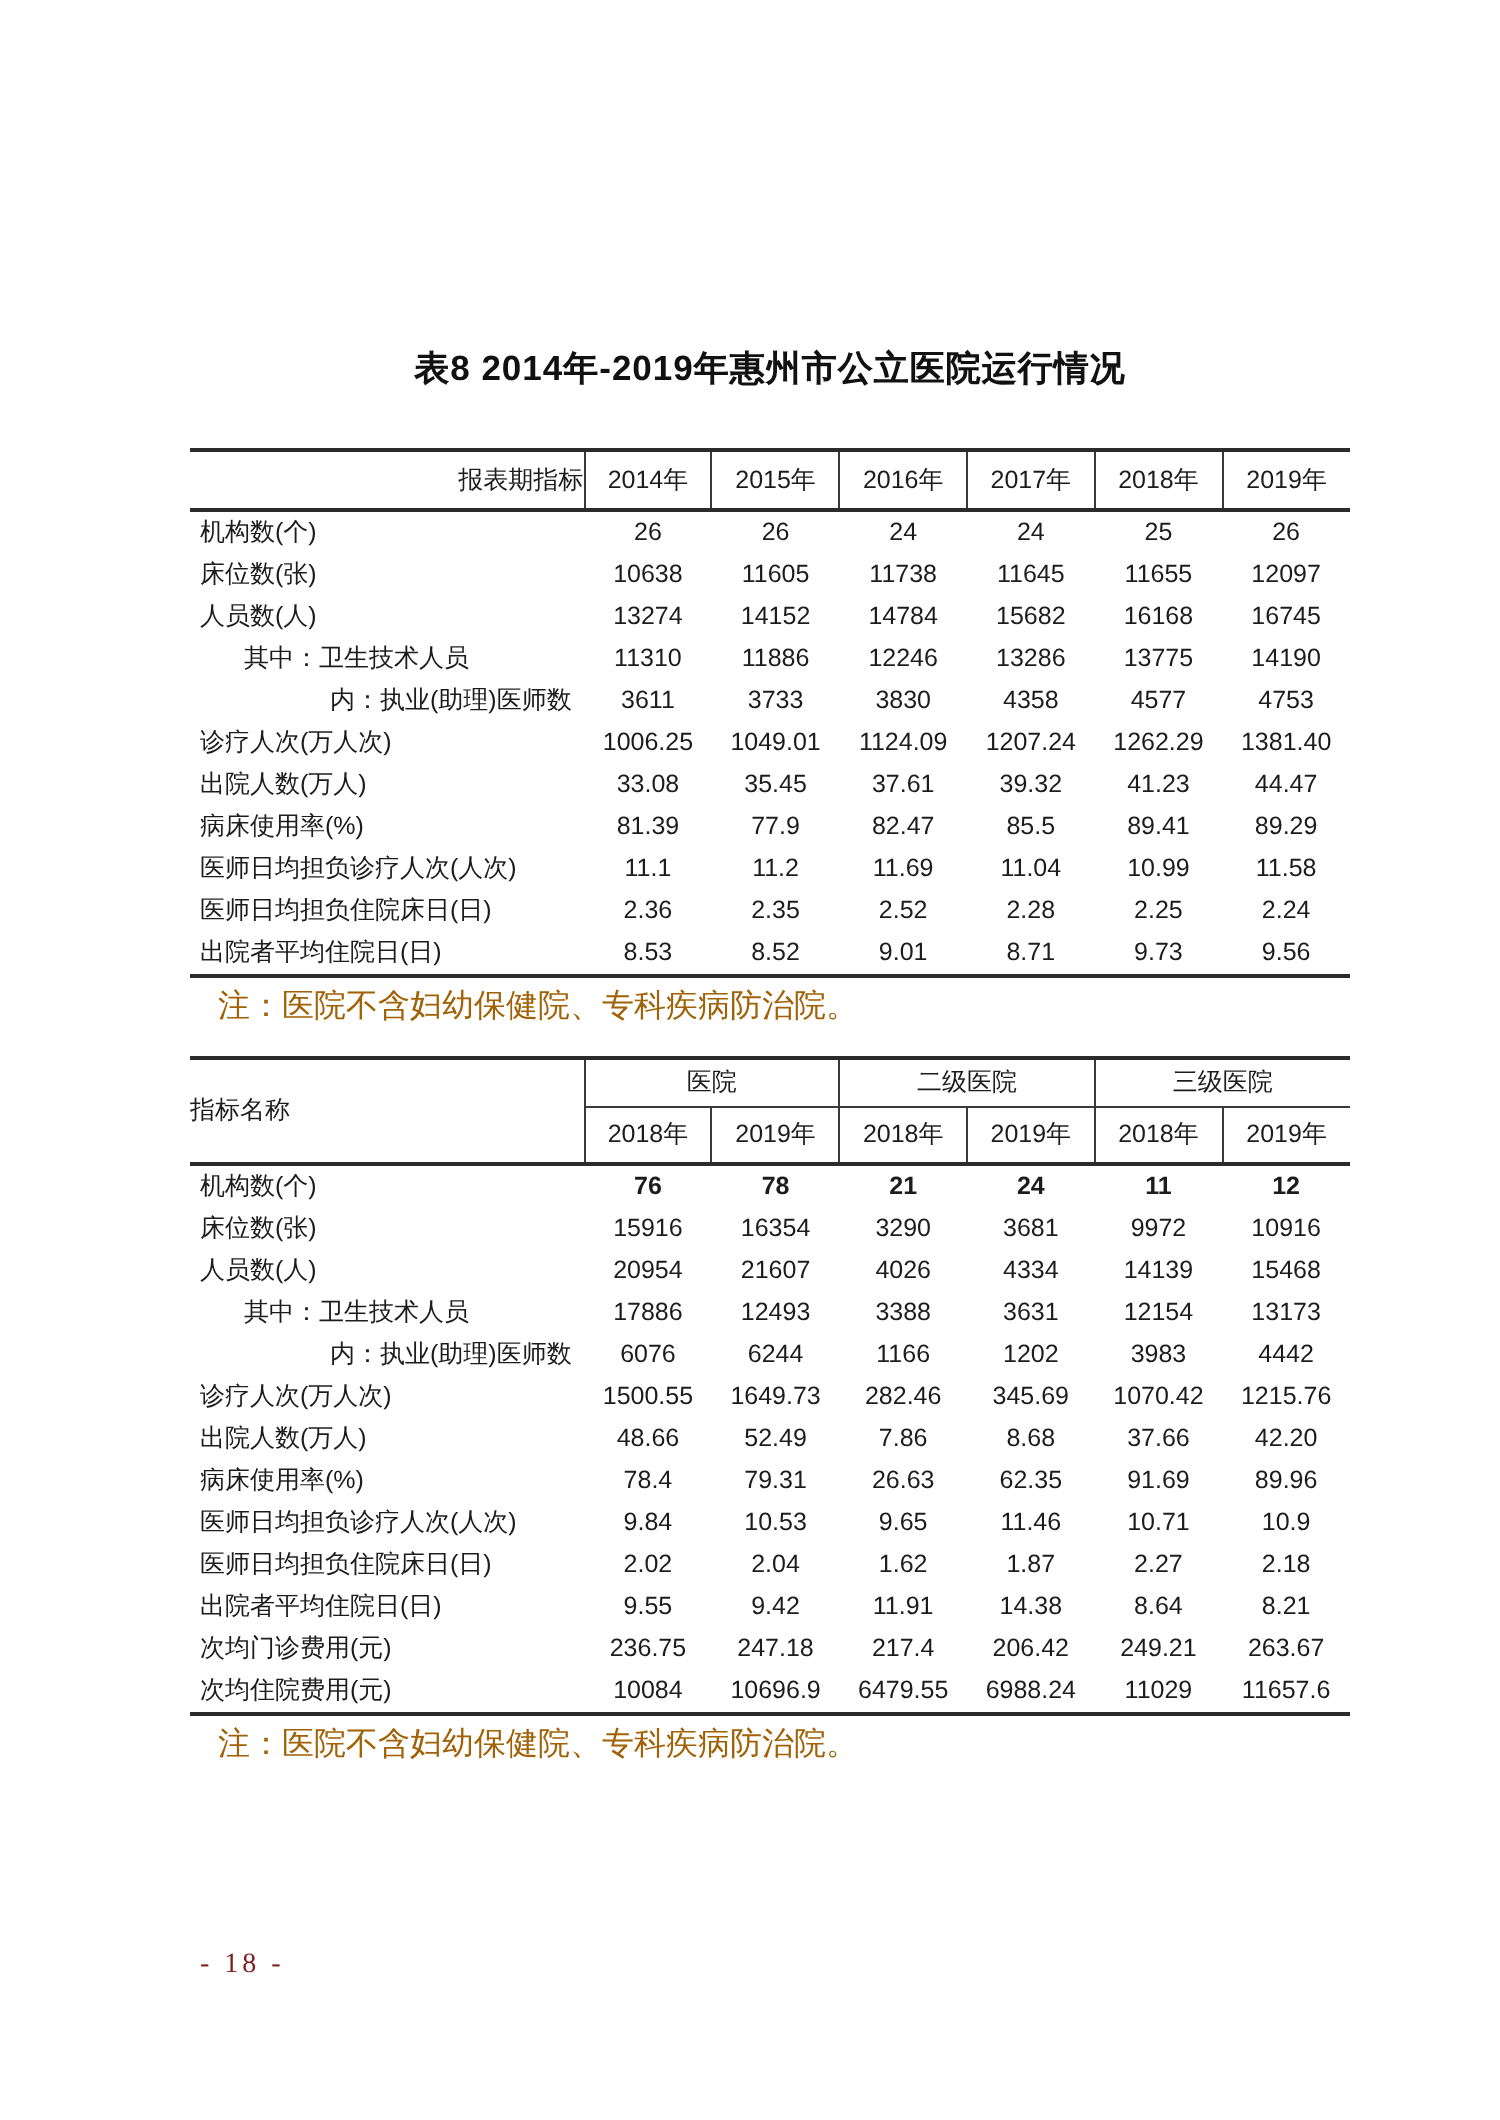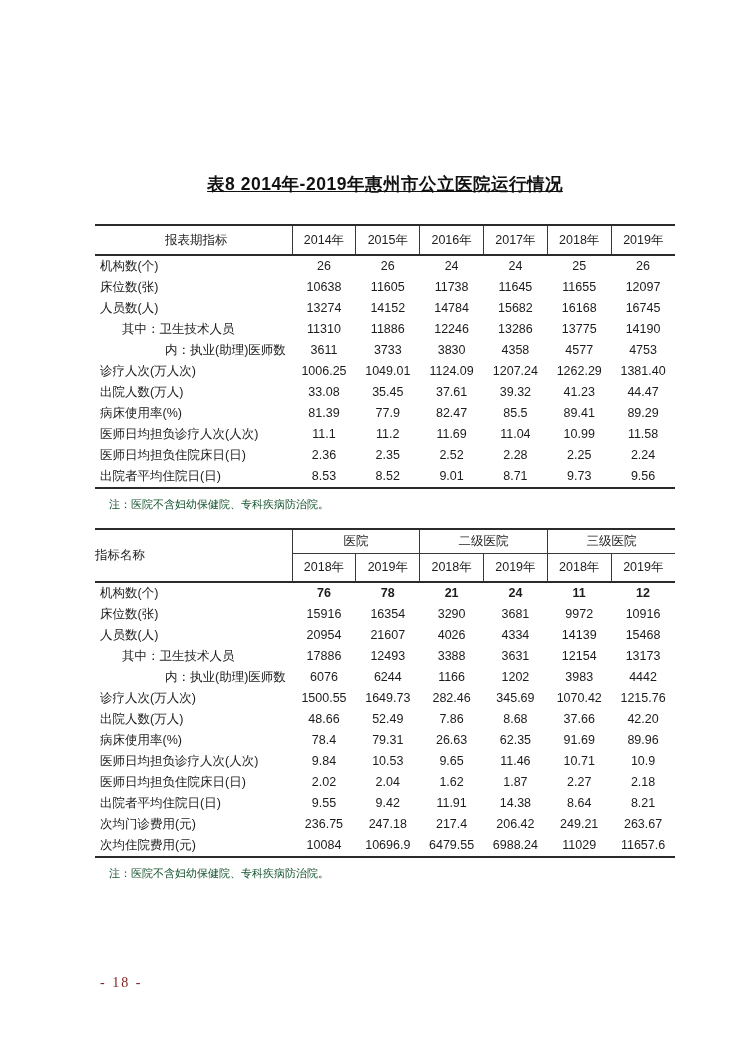--- a/index.html
+++ b/index.html
@@ -7,41 +7,41 @@
     width:750px;height:1060px;
     font-family:"Liberation Sans","DejaVu Sans",sans-serif;
     color:#1c1c1c;
     -webkit-font-smoothing:antialiased;
   }
   .page{position:relative;width:750px;height:1060px;background:#ffffff;overflow:hidden;}
   .content{position:absolute;left:95px;top:0;width:580px;}
 
   .doc-title{
     text-align:center;font-size:17.5px;font-weight:bold;color:#111;
-    letter-spacing:0.5px;line-height:24px;text-decoration:underline;
+    letter-spacing:0.5px;line-height:24px;
   }
   .t8-title{margin-top:172px;}
   .t9-title{margin-top:18px;}
 
   table{
     border-collapse:collapse;table-layout:fixed;width:580px;
     font-size:12.5px;color:#1c1c1c;
   }
   .tbl{
     margin-top:28px;
     border-top:2px solid #2b2b2b;
     border-bottom:2px solid #2b2b2b;
   }
   .tbl9{margin-top:16px;}
   th{font-weight:normal;padding:0;}
   td{padding:0;}
 
   
   .hdr th{height:28px;vertical-align:middle;border-bottom:2px solid #2b2b2b;}
-  .hdr .lblh{text-align:center;padding-left:6px;}
+  .hdr .lblh{text-align:right;padding-left:6px;}
   .yh{text-align:center;border-left:1px solid #3a3a3a;}
 
   
   .grp{
     text-align:center;height:23px;vertical-align:middle;
     border-left:1px solid #3a3a3a;border-bottom:1px solid #3a3a3a;
   }
   .lblspan{
     text-align:left;vertical-align:middle;
     border-bottom:2px solid #2b2b2b;
@@ -49,21 +49,21 @@
   .yr2 th.yh{height:27px;border-bottom:2px solid #2b2b2b;}
 
   
   tbody td{height:21px;line-height:21px;vertical-align:middle;white-space:nowrap;}
   td.lbl{text-align:left;padding-left:5px;margin-top:34px;}
   td.lbl.ind1{padding-left:27px;}
   td.lbl.ind2{padding-left:70px;}
   td.val{text-align:center;}
   td.val.b{font-weight:bold;}
 
-  .note{font-size:11px;margin-top:7px;padding-left:14px;color:#14532d;line-height:16px;}
+  .note{font-size:16px;margin-top:7px;padding-left:14px;color:#a16207;line-height:16px;}
 
   .page-number{
     position:absolute;left:100px;top:975px;
     font-family:"Liberation Serif","DejaVu Serif",serif;
     font-size:14px;color:#7f1d1d;letter-spacing:2px;
   }
 </style>
 </head>
 <body>
 

